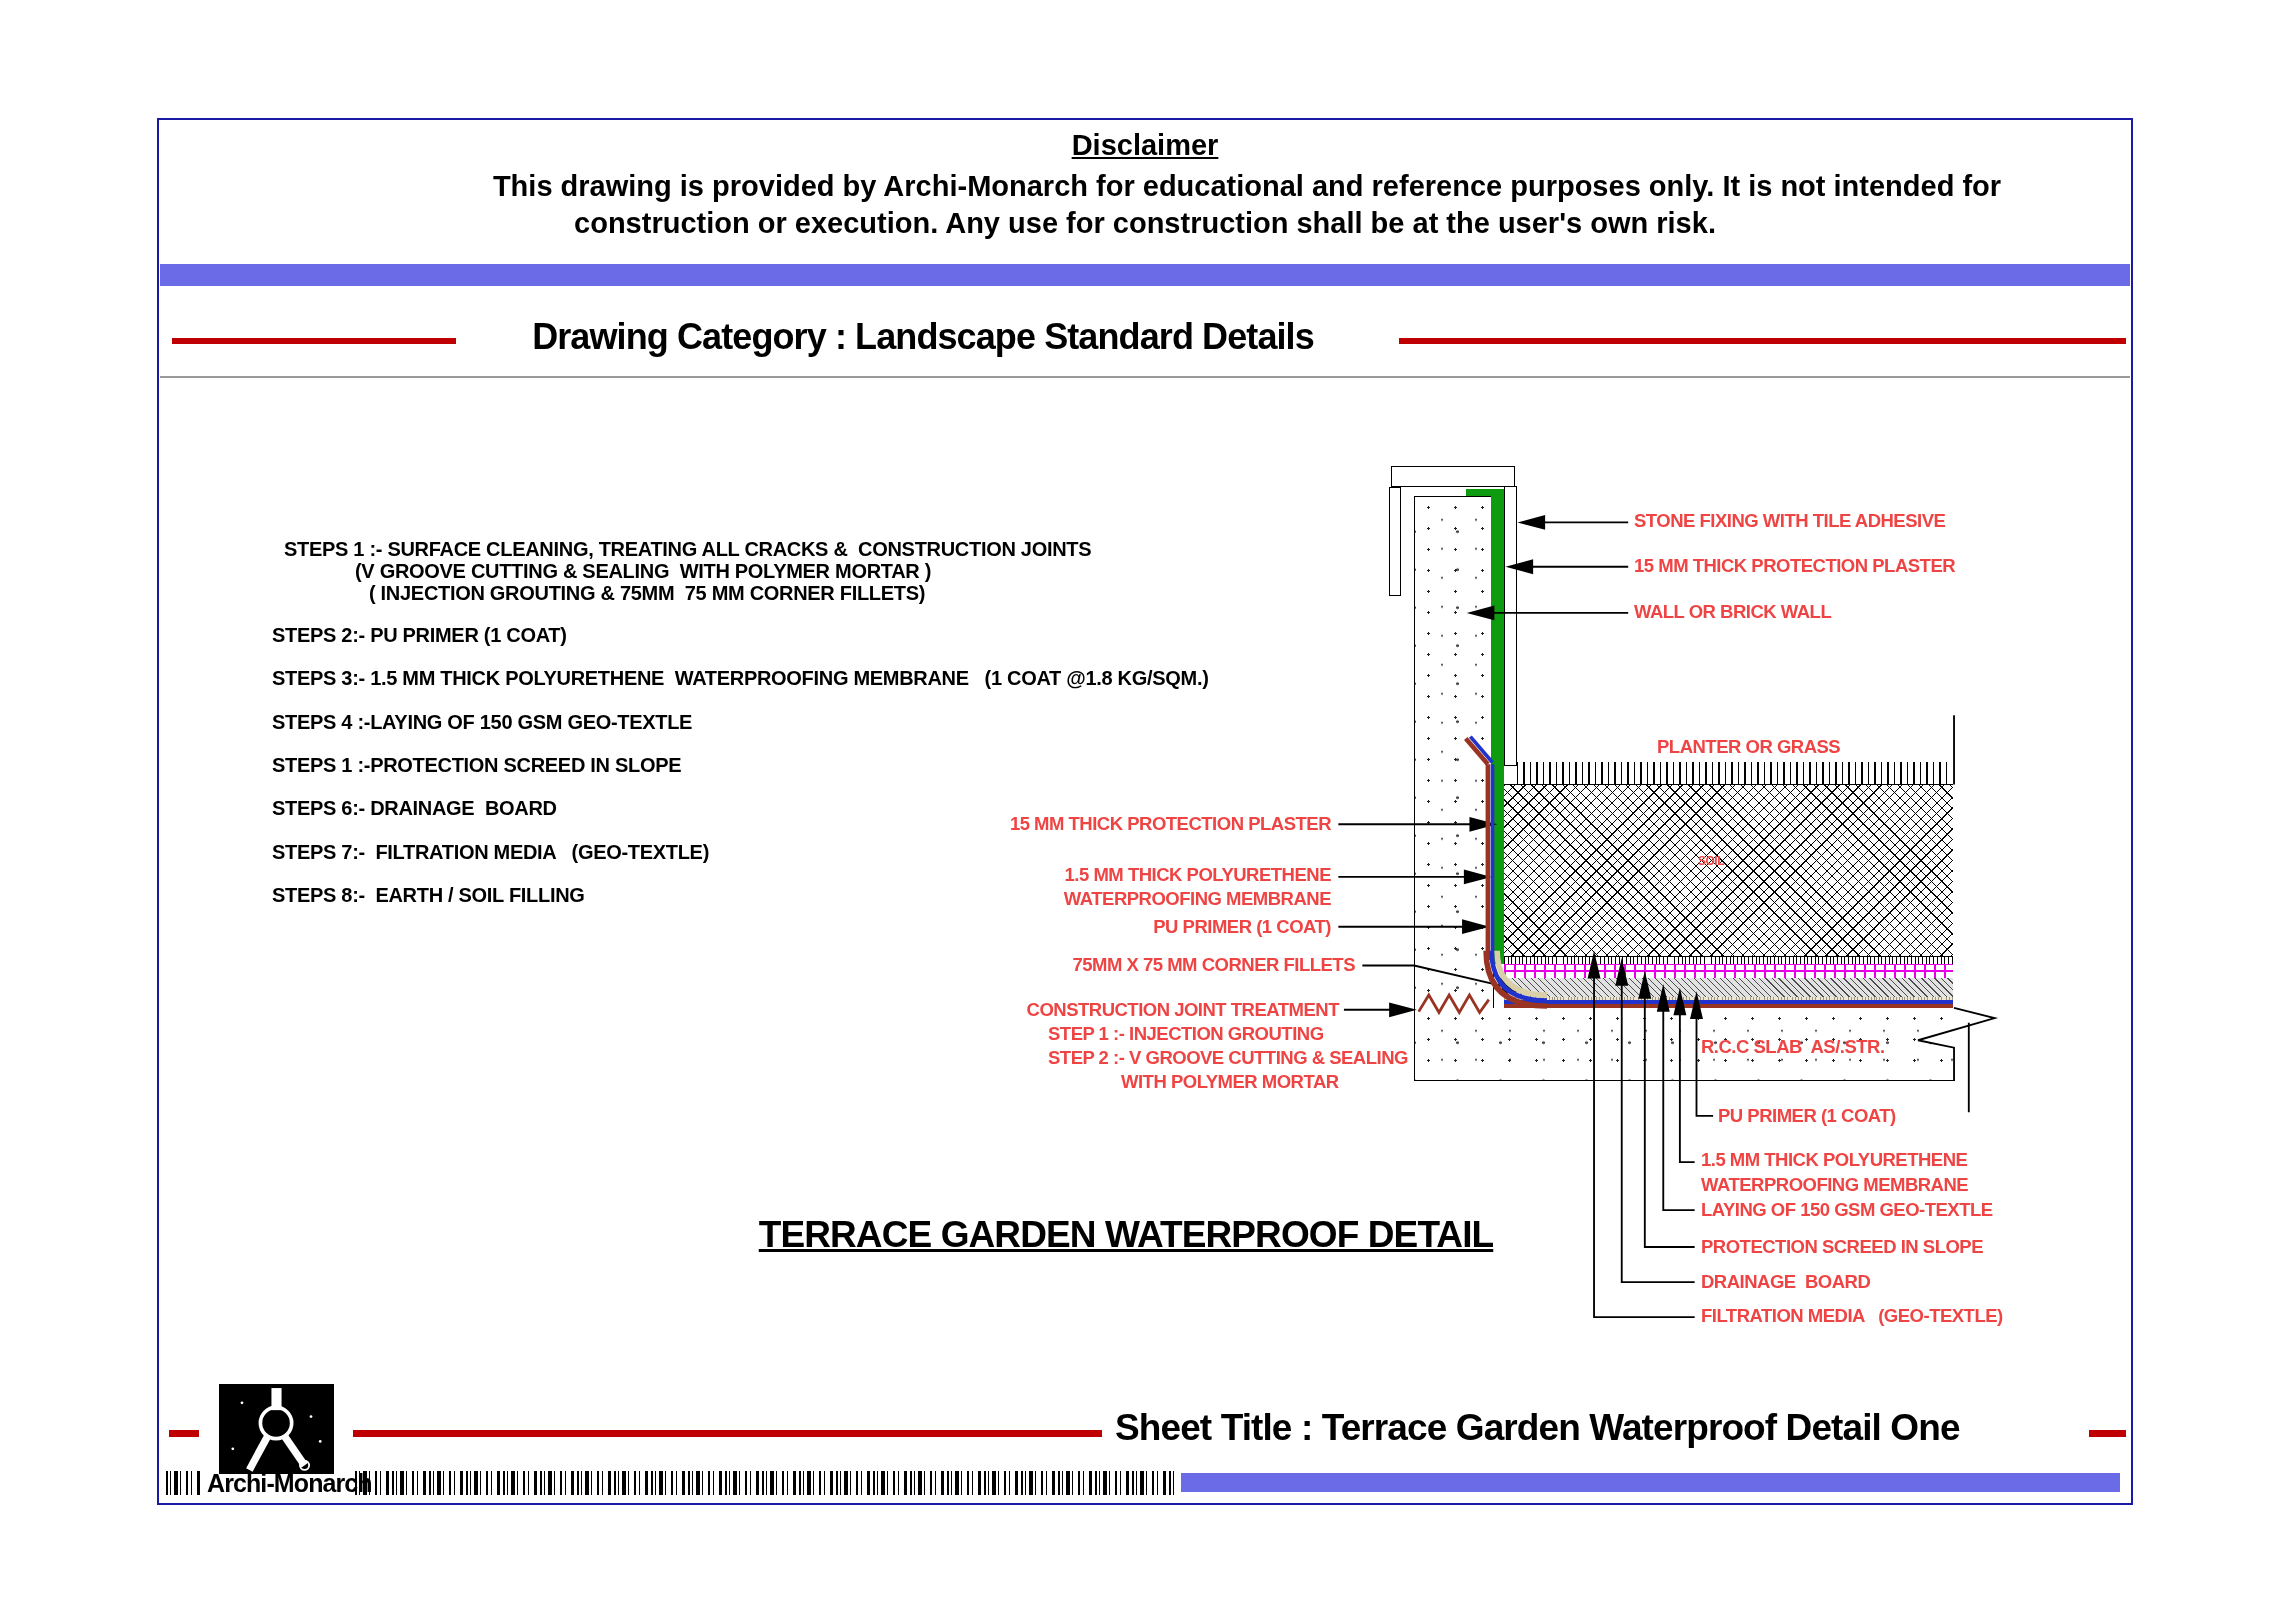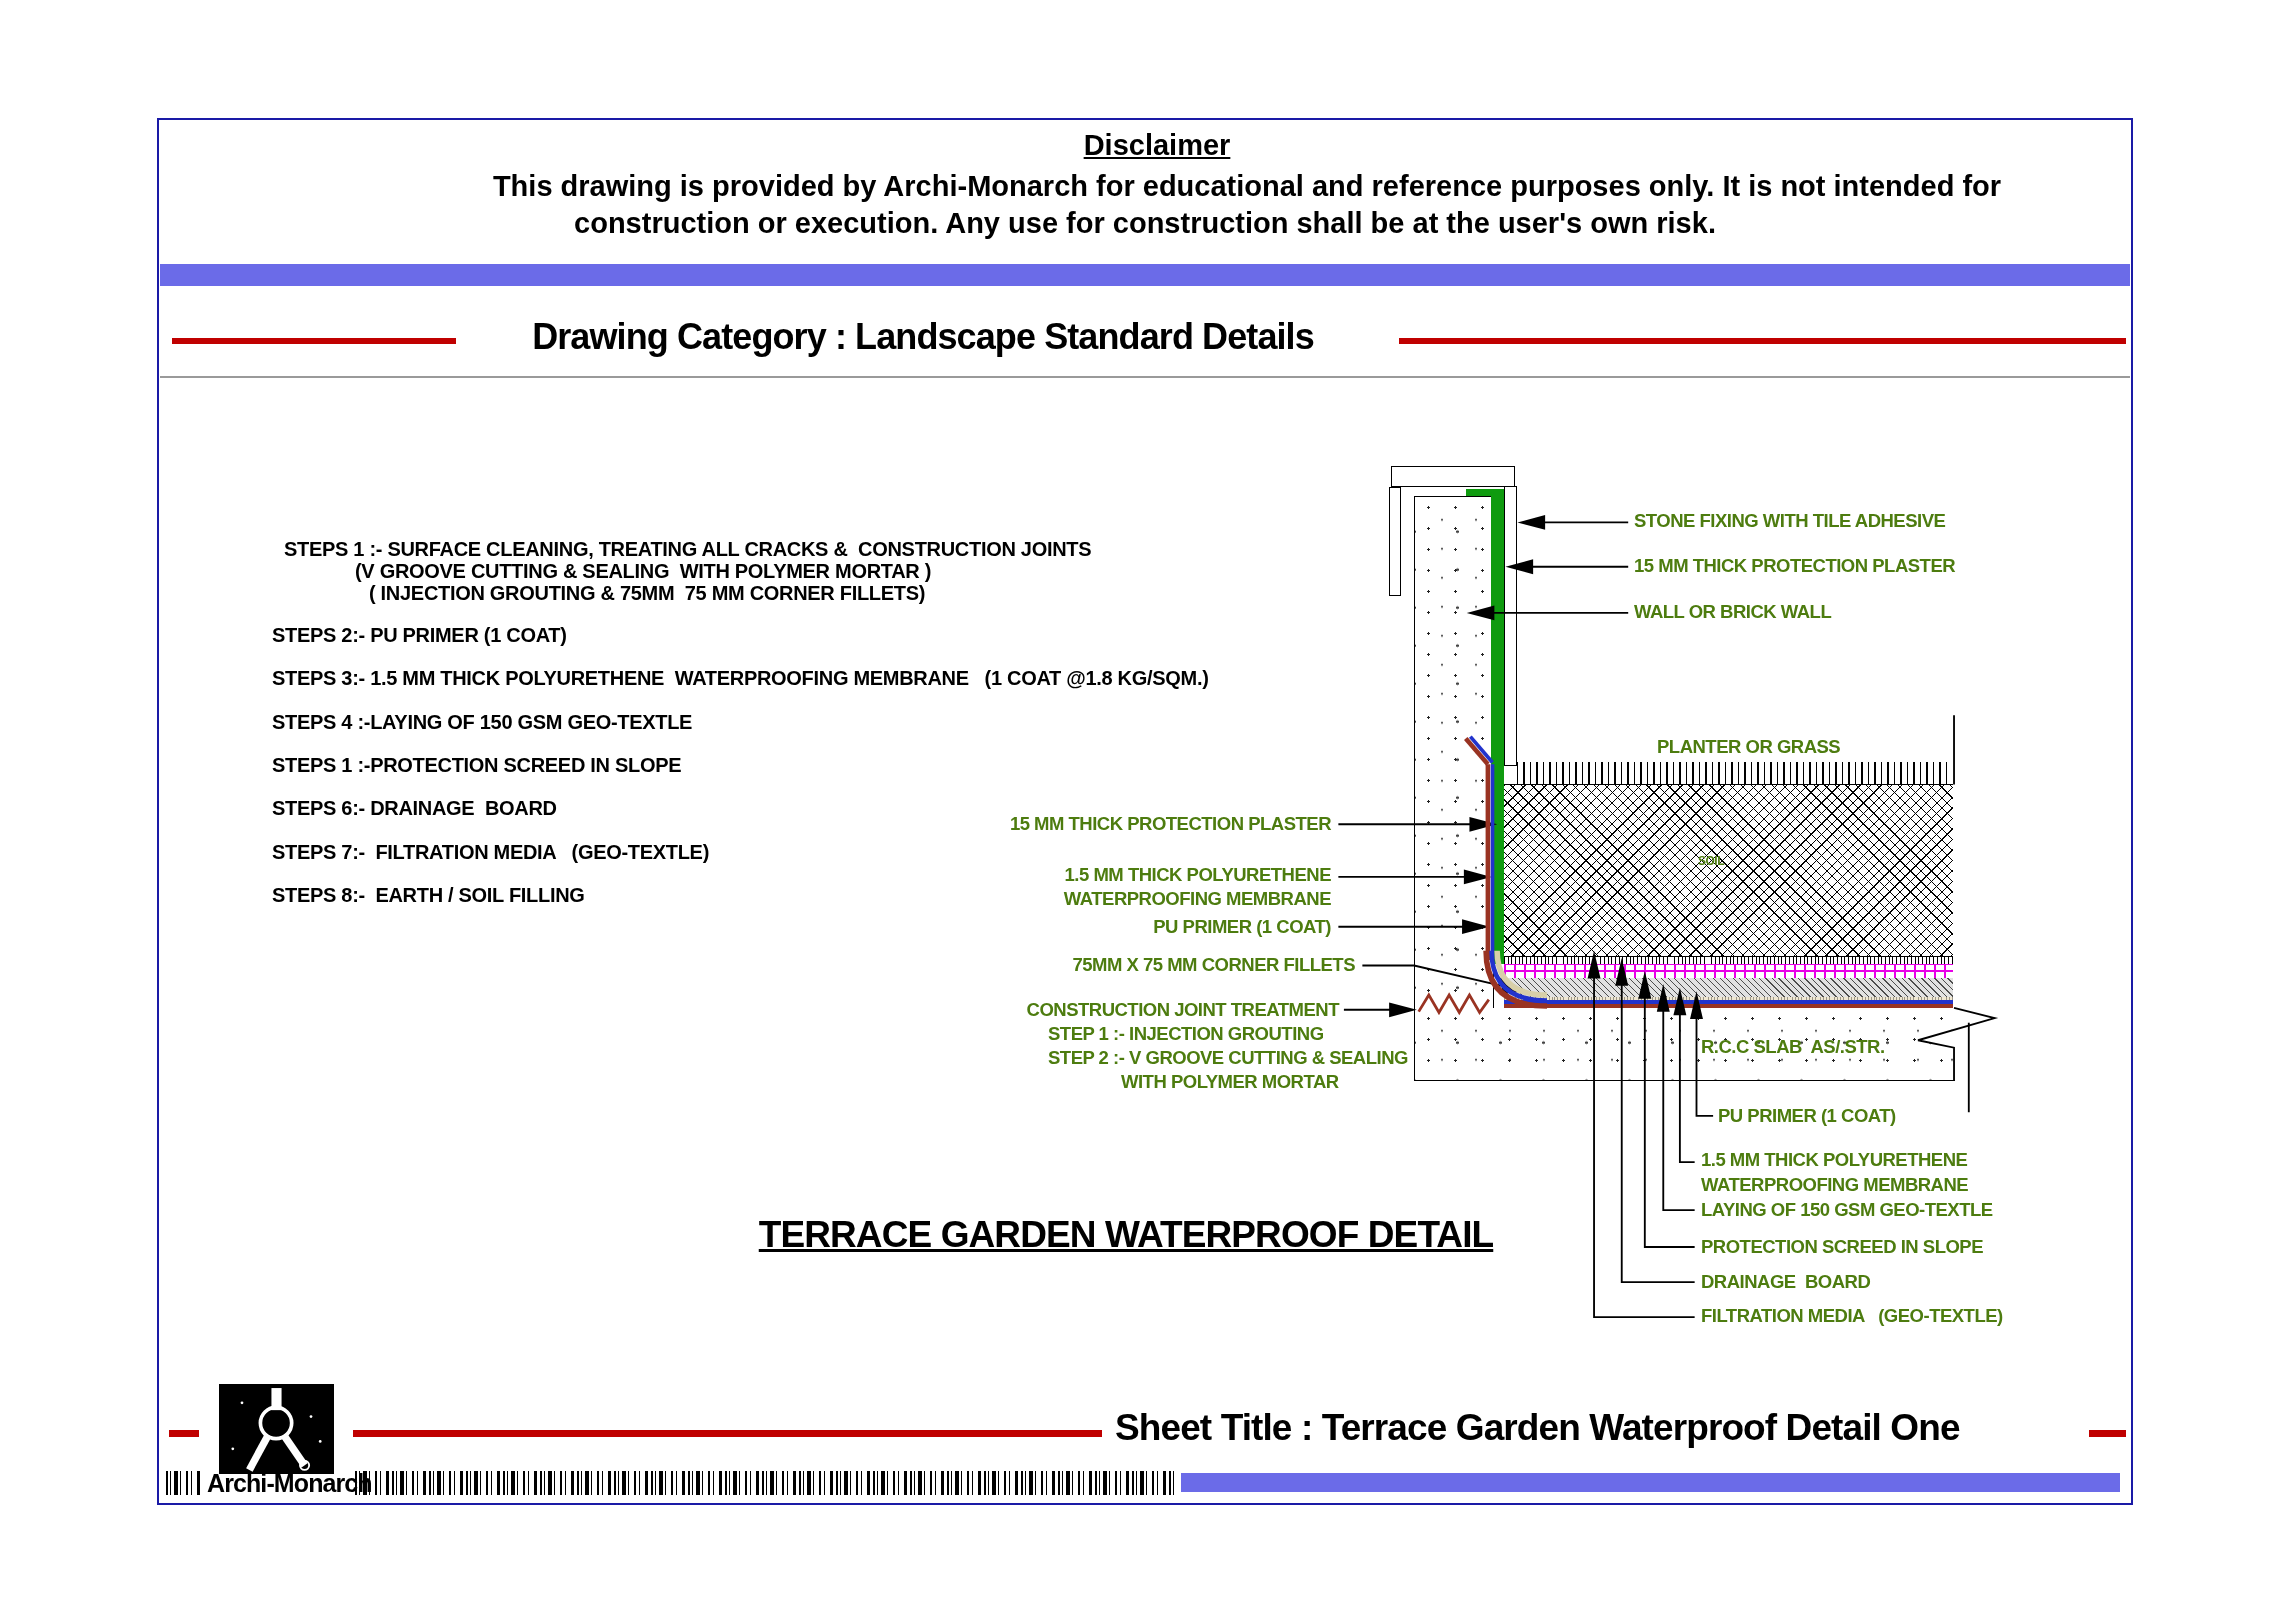--- a/index.html
+++ b/index.html
@@ -9,21 +9,21 @@
   .frame{left:157px;top:118px;width:1972px;height:1383px;border:2.8px solid #1a1aa6;}
   .band{background:#6b6be8;height:22px;}
   .redline{background:#c00000;height:5.5px;}
   .grayline{background:#9a9a9a;height:1.8px;}
   .ctext{text-align:center;}
   .b{font-weight:bold;color:#000;}
   .disc-title{font-size:29px;text-decoration:underline;}
   .disc-line{font-size:29px;}
   .cat-title{font-size:36px;letter-spacing:-0.9px;}
   .step{font-size:20px;font-weight:bold;letter-spacing:-0.3px;white-space:pre;}
-  .lbl{font-size:18.5px;font-weight:bold;letter-spacing:-0.5px;white-space:pre;color:#4d7c0f;z-index:6;}
+  .lbl{font-size:18.5px;font-weight:bold;letter-spacing:-0.5px;white-space:pre;color:#ef4444;z-index:6;}
   .lbl.r{text-align:right;}
   .soil-lbl{font-size:12px;}
   .main-title{font-size:37px;font-weight:bold;letter-spacing:-0.9px;text-decoration:underline;text-align:center;}
   .sheet-title{font-size:37px;font-weight:bold;letter-spacing:-0.9px;white-space:pre;}
   .brand{font-size:25px;font-weight:bold;letter-spacing:-0.9px;}
   
   .concrete{background-color:#fff;
     background-image:
       radial-gradient(circle,#222 1.1px,transparent 1.4px),
       radial-gradient(circle,#333 0.9px,transparent 1.2px),
@@ -56,21 +56,21 @@
   svg.overlay{position:absolute;left:0;top:0;z-index:5;pointer-events:none;}
   .layer{z-index:1;}
 </style>
 </head>
 <body>
 
 <div class="sheet">
 
   <div class="abs frame"></div>
 
-  <div class="abs ctext b disc-title" style="left:160px;top:129px;width:1970px;padding-left:12px;">Disclaimer</div>
+  <div class="abs ctext b disc-title" style="left:160px;top:129px;width:1970px;">Disclaimer</div>
   <div class="abs ctext b disc-line" style="left:160px;top:170px;width:2174px;">This drawing is provided by Archi-Monarch for educational and reference purposes only. It is not intended for</div>
   <div class="abs ctext b disc-line" style="left:160px;top:207px;width:1970px;">construction or execution. Any use for construction shall be at the user's own risk.</div>
   <div class="abs band" style="left:160px;top:264px;width:1970px;"></div>
 
   <div class="abs redline" style="left:172px;top:338px;width:284px;"></div>
   <div class="abs ctext b cat-title" style="left:459px;top:316px;width:928px;">Drawing Category : Landscape Standard Details</div>
   <div class="abs redline" style="left:1399px;top:338px;width:727px;"></div>
   <div class="abs grayline" style="left:160px;top:376px;width:1970px;"></div>
 
   <div class="abs step" style="left:284px;top:538px;">STEPS 1 :- SURFACE CLEANING, TREATING ALL CRACKS &amp;  CONSTRUCTION JOINTS</div>

